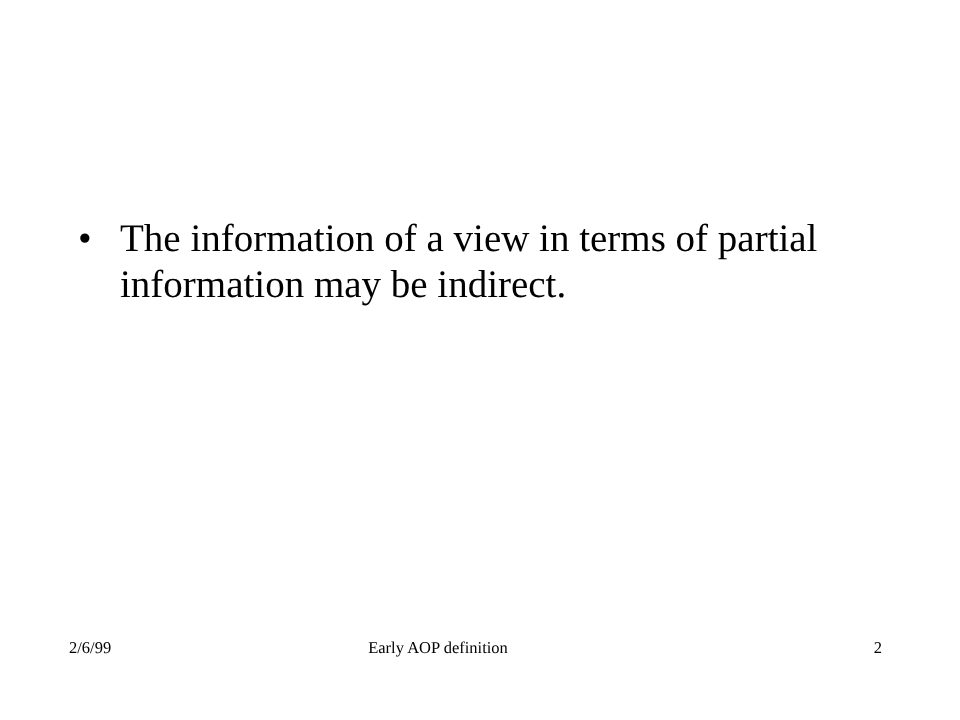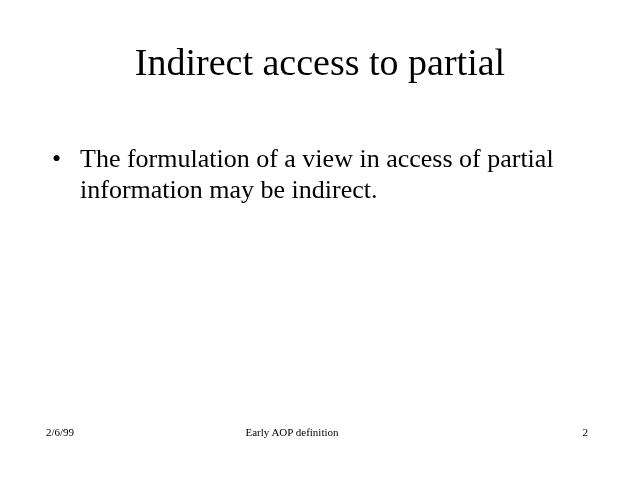--- a/index.html
+++ b/index.html
@@ -98,27 +98,26 @@
     top: 0;
     white-space: nowrap;
   }
 </style>
 </head>
 <body>
 
 <div id="slide">
 
   <h1 id="slide-title">
-    <span class="title-line">Indirect access to partial</span>
   </h1>
 
   <ul id="body-list">
     <li class="bullet-item">
       <span class="bullet-marker">•</span>
-      <span class="bullet-text">The formulation of a view in access of partial information may be indirect.</span>
+      <span class="bullet-text">The information of a view in terms of partial information may be indirect.</span>
     </li>
   </ul>
 
   <div id="slide-footer">
     <span id="footer-date">2/6/99</span>
     <span id="footer-center">Early AOP definition</span>
     <span id="footer-page">2</span>
   </div>
 
 </div>

